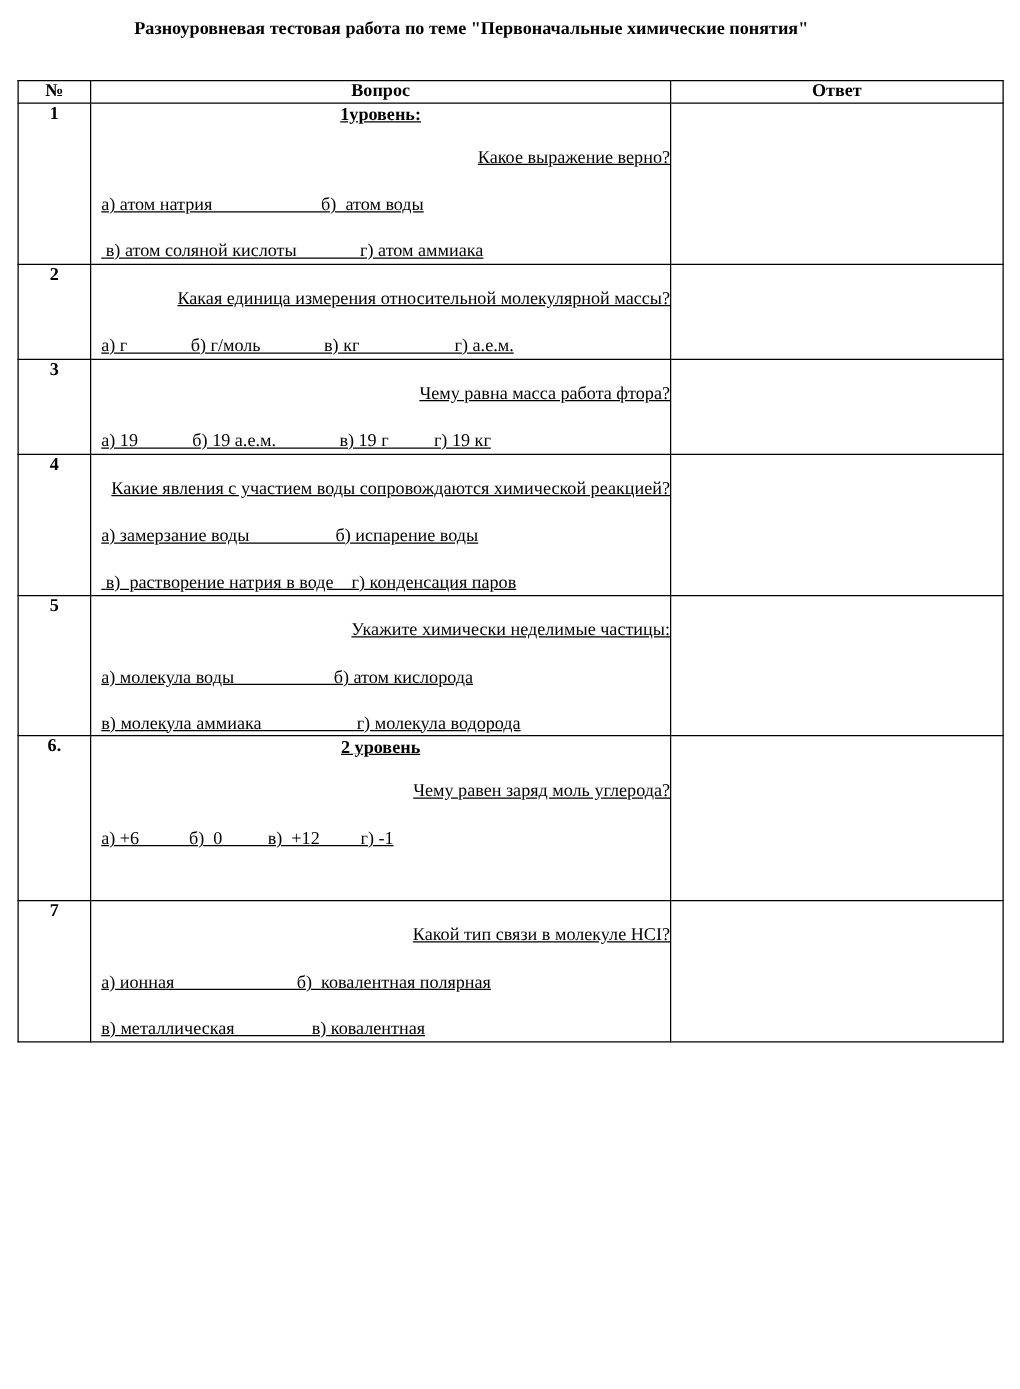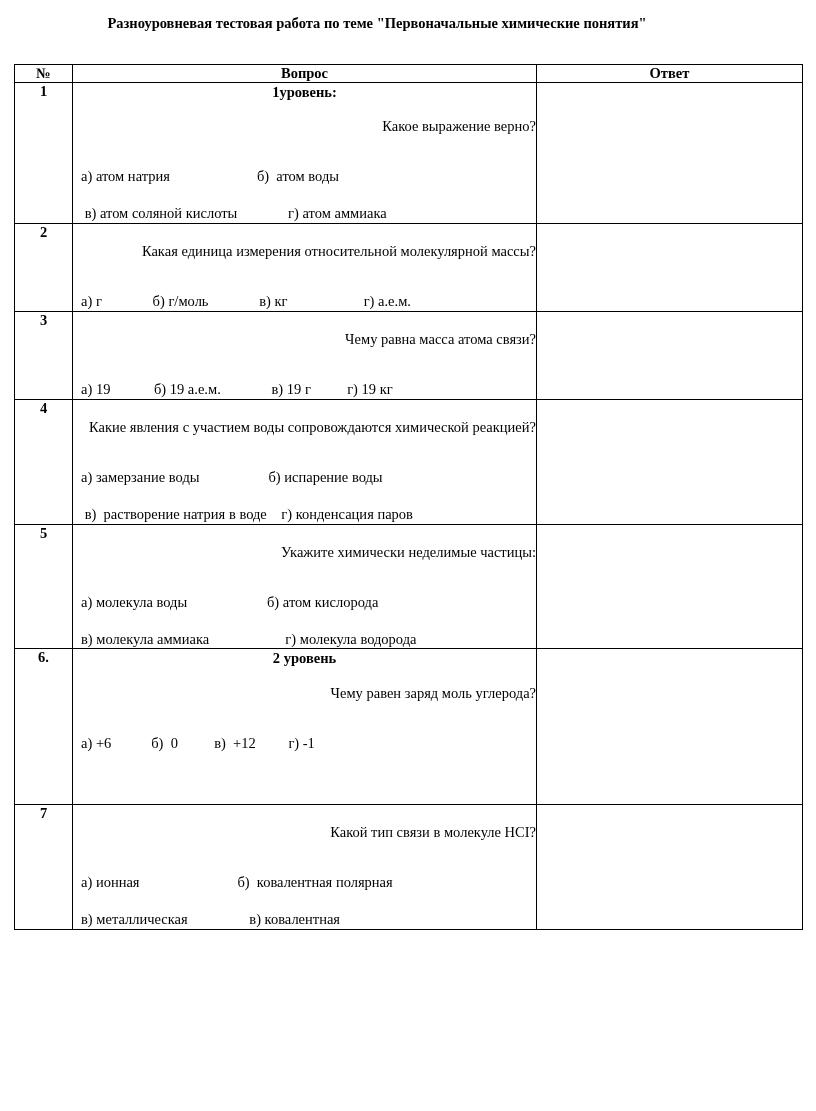--- a/index.html
+++ b/index.html
@@ -59,20 +59,21 @@
   td.num-cell {
     text-align: center;
     font-weight: bold;
     font-size: 14.5px;
     padding: 12px 2px 6px 2px;
   }
   td.q-cell {
     font-size: 14.5px;
     padding: 10px 8px 12px 10px;
     line-height: 1.0;
+    text-decoration: underline;
   }
   td.a-cell {
     padding: 0;
   }
   .level-label {
     text-align: center;
     font-weight: bold;
     font-size: 14.5px;
     margin: 2px 0 0 0;
   }
@@ -80,21 +81,21 @@
     margin: 18px 0 0 8px;
     font-size: 14.5px;
     line-height: 1.25;
     text-align: right;
   }
   .q-text.first {
     margin-top: 18px;
     margin-left: 0;
   }
   .opts {
-    margin: 32px 0 0 8px;
+    margin: 20px 0 0 8px;
     font-size: 14.5px;
     line-height: 1.3;
     white-space: pre-wrap;
   }
   .opts.second {
     margin-top: 18px;
   }
 </style>
 </head>
 <body>
@@ -134,21 +135,21 @@
         <td class="q-cell">
           <div class="q-text first">Какая единица измерения относительной молекулярной массы?</div>
           <div class="opts">а) г              б) г/моль              в) кг                     г) а.е.м.</div>
         </td>
         <td class="a-cell"></td>
       </tr>
 
       <tr>
         <td class="num-cell">3</td>
         <td class="q-cell">
-          <div class="q-text first">Чему равна масса атома связи?</div>
+          <div class="q-text first">Чему равна масса работа фтора?</div>
           <div class="opts">а) 19            б) 19 а.е.м.              в) 19 г          г) 19 кг</div>
         </td>
         <td class="a-cell"></td>
       </tr>
 
       <tr>
         <td class="num-cell">4</td>
         <td class="q-cell">
           <div class="q-text first"> Какие явления с участием воды сопровождаются химической реакцией?</div>
           <div class="opts">а) замерзание воды                   б) испарение воды</div>

